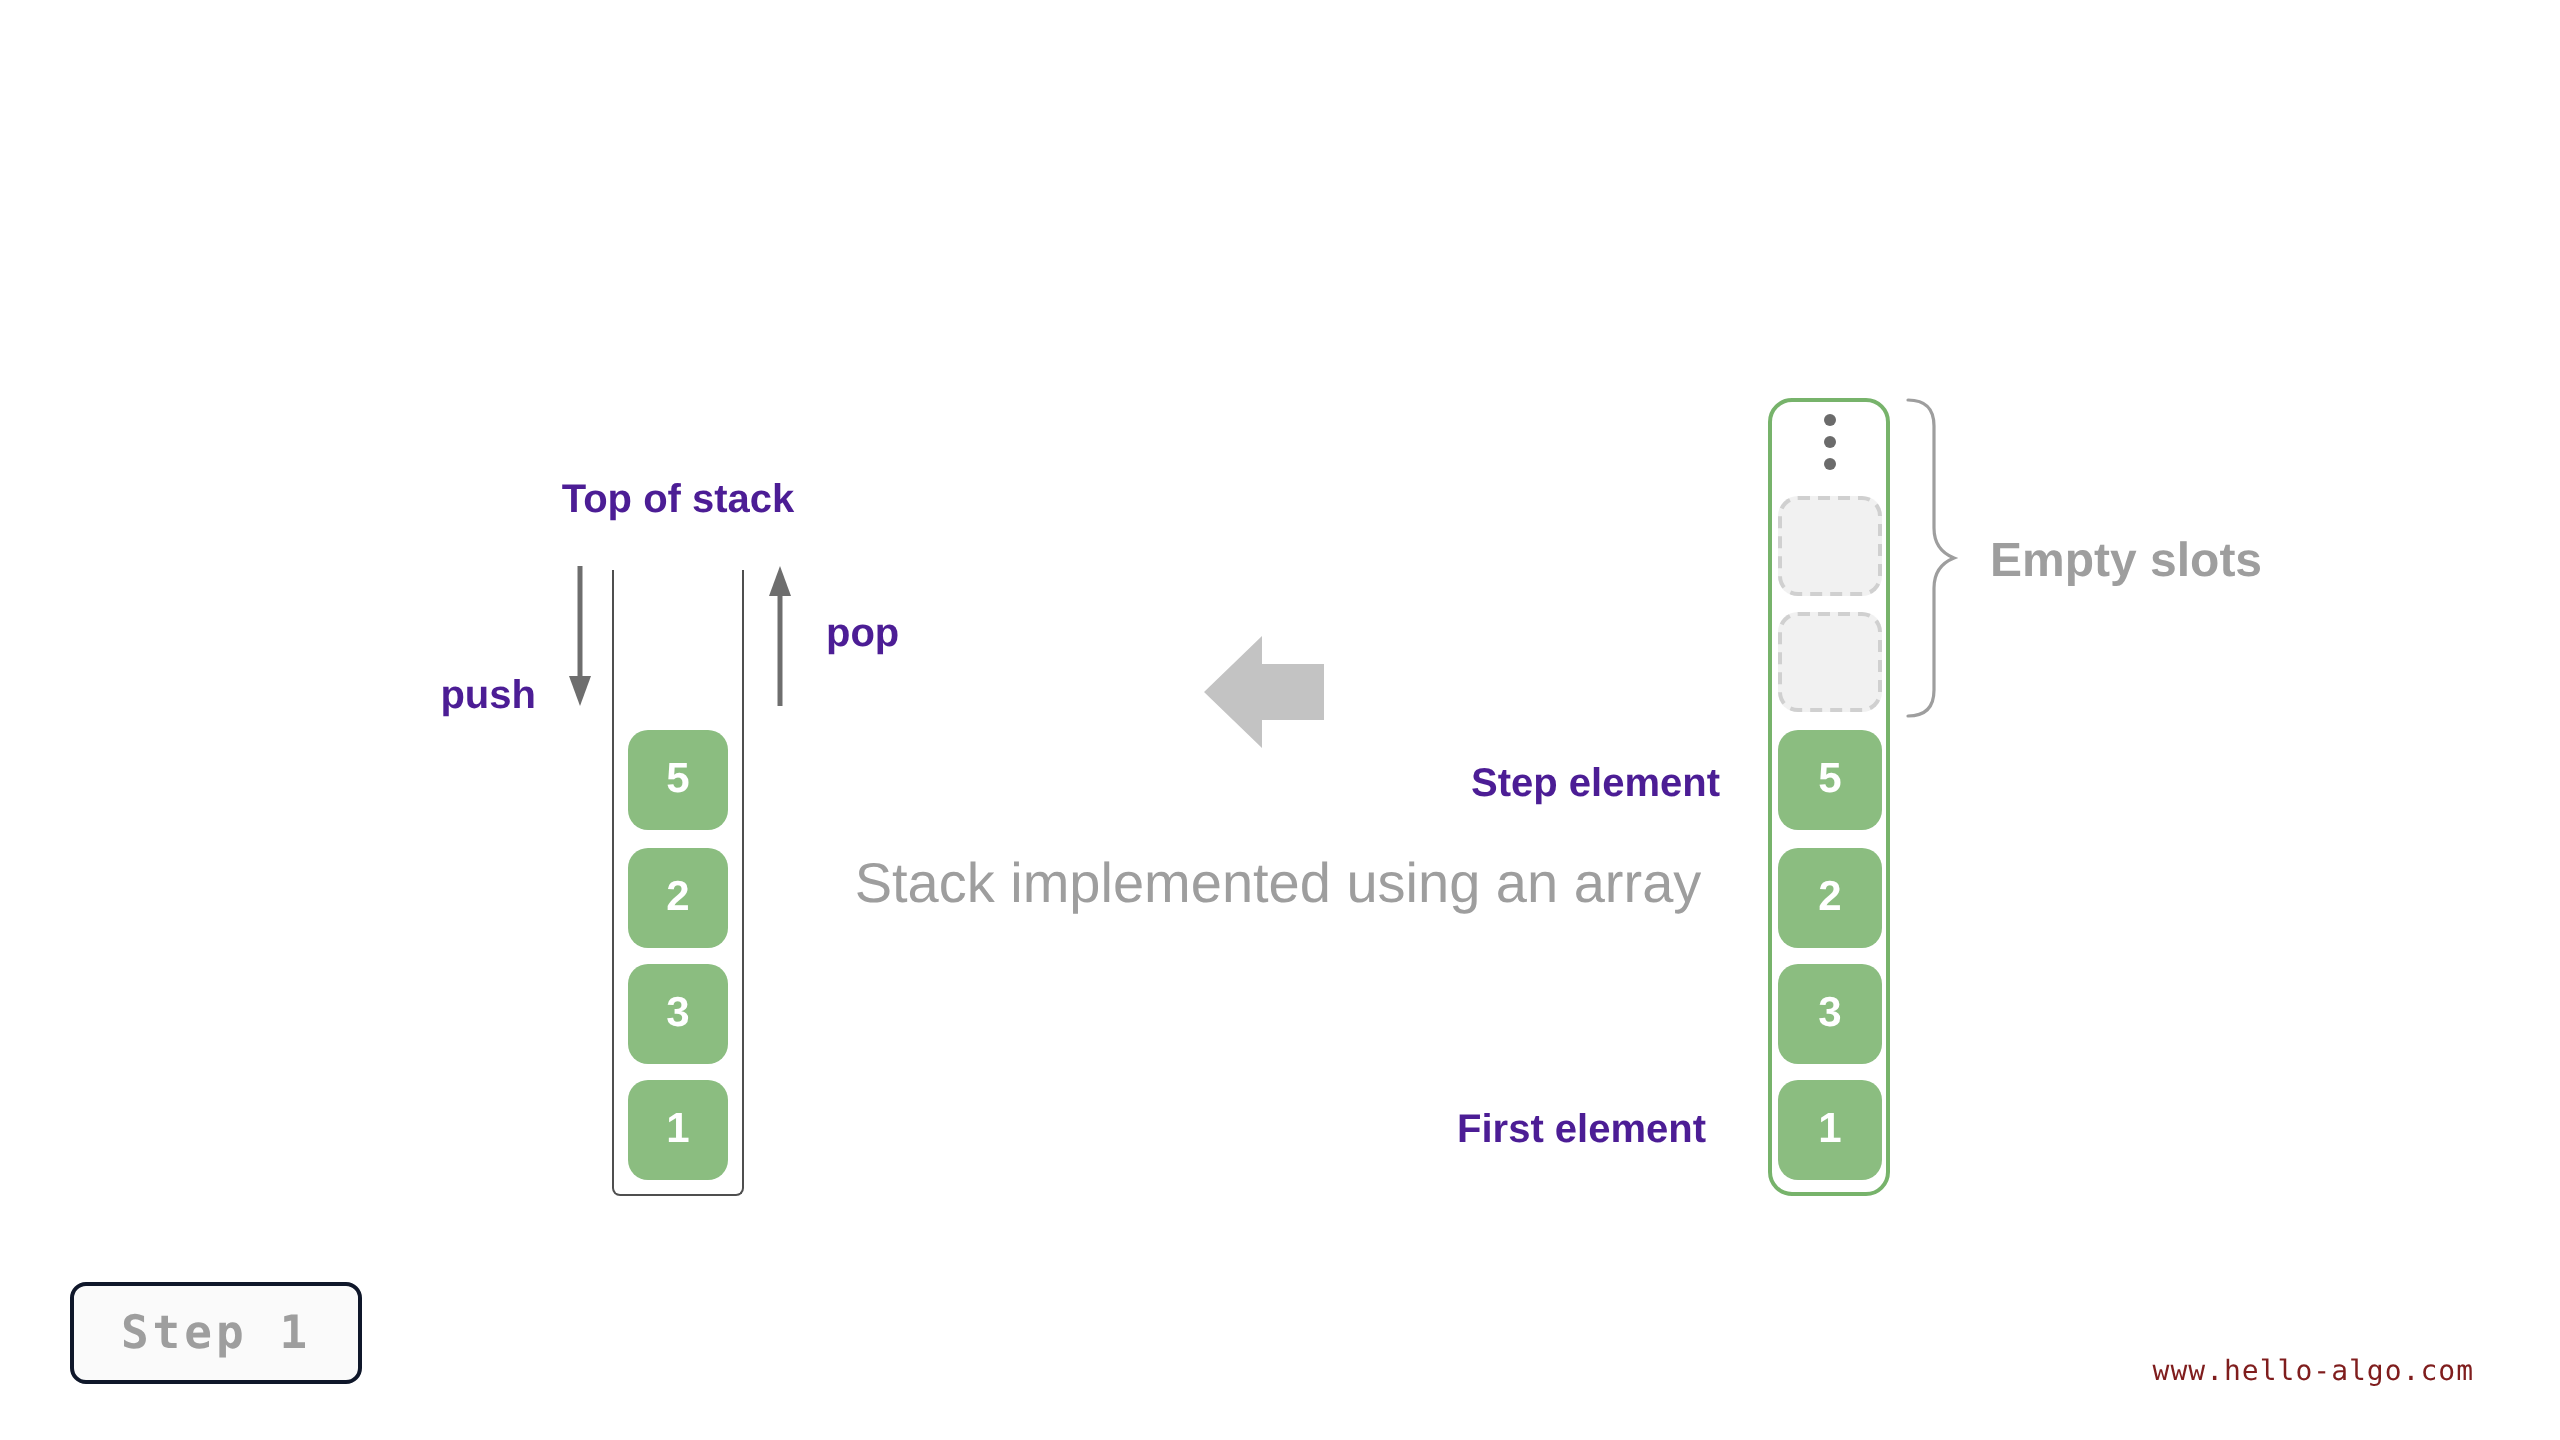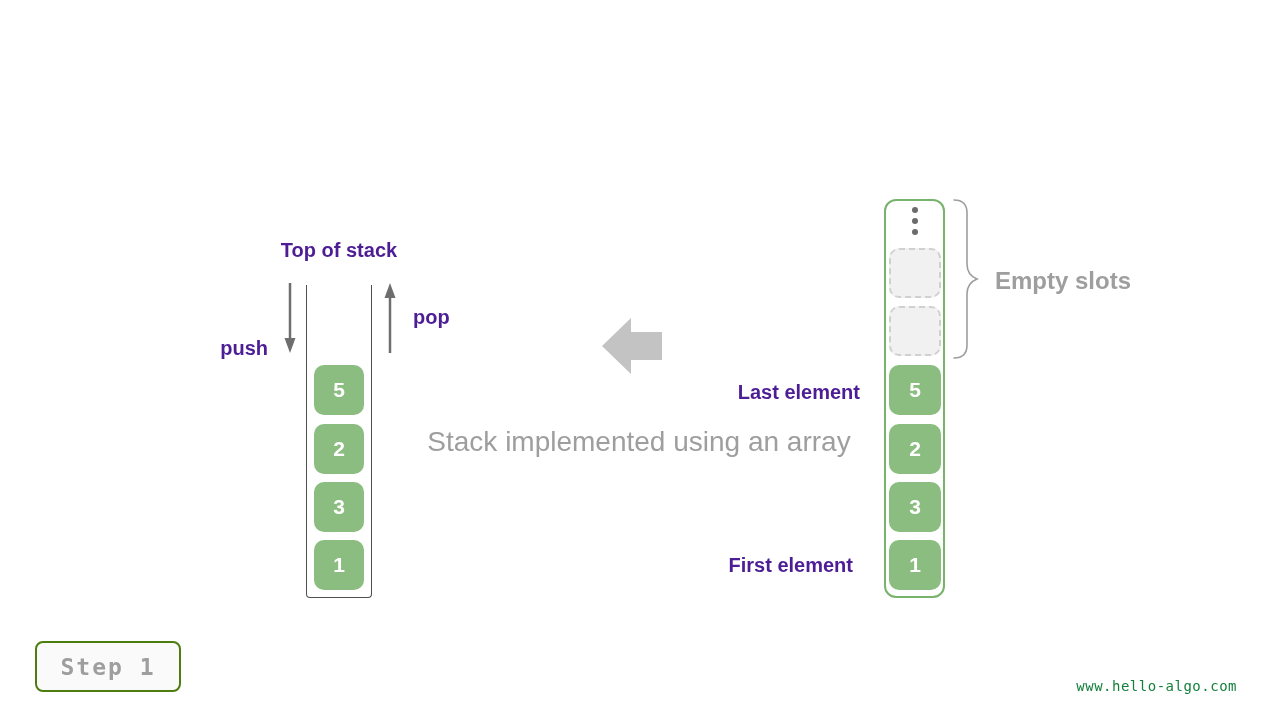--- a/index.html
+++ b/index.html
@@ -95,38 +95,38 @@
     border-radius: 10px;
   }
   .svg-abs { position: absolute; }
   .step-badge {
     position: absolute;
     left: 35px;
     top: 641px;
     width: 146px;
     height: 51px;
     background: #fafafa;
-    border: 2px solid #4d7c0f;
+    border: 2px solid #0f172a;
     border-radius: 8px;
     display: flex;
     align-items: center;
     justify-content: center;
     font-family: "DejaVu Sans Mono", "Liberation Mono", monospace;
     font-size: 23px;
     font-weight: bold;
     color: #9e9e9e;
     letter-spacing: 2px;
   }
   .watermark {
     position: absolute;
     right: 43px;
     top: 678px;
     font-family: "DejaVu Sans Mono", "Liberation Mono", monospace;
     font-size: 14px;
-    color: #15803d;
+    color: #7f1d1d;
     letter-spacing: 0.5px;
   }
 </style>
 </head>
 <body>
 
 <div class="canvas">
 
   <div class="lbl-dark" style="left:239px; top:239px; width:200px; text-align:center;">Top of stack</div>
 
@@ -173,21 +173,21 @@
   <div class="cell right" style="left:889px; top:424px;">2</div>
   <div class="cell right" style="left:889px; top:482px;">3</div>
   <div class="cell right" style="left:889px; top:540px;">1</div>
 
   <svg class="svg-abs" style="left:952px; top:198px;" width="28" height="164" viewBox="0 0 28 164">
     <path d="M2,2 Q15,2 15,15 L15,66 Q15,77 25,81 Q15,85 15,96 L15,147 Q15,160 2,160" fill="none" stroke="#9e9e9e" stroke-width="1.6" stroke-linecap="round"></path>
   </svg>
 
   <div class="lbl-gray" style="left:995px; top:267px;">Empty slots</div>
 
-  <div class="lbl-dark" style="right:420px; top:381px;">Last element</div>
+  <div class="lbl-dark" style="right:420px; top:381px;">Step element</div>
 
   <div class="lbl-dark" style="right:427px; top:554px;text-align:right;">First element</div>
 
   <div class="step-badge">Step 1</div>
 
   <div class="watermark">www.hello-algo.com</div>
 
 </div>
 
 </body></html>

